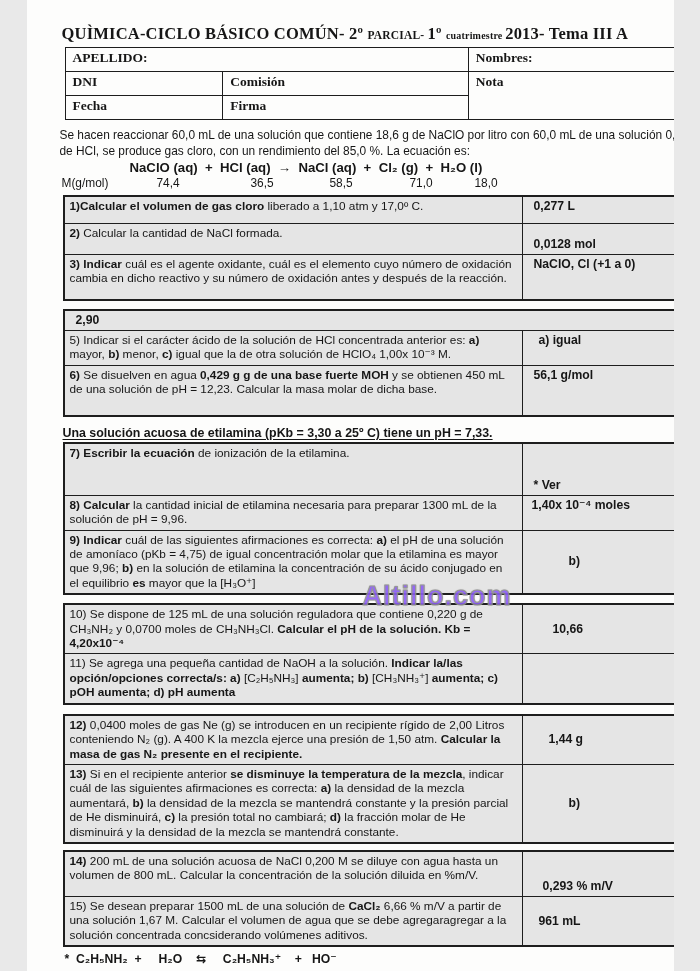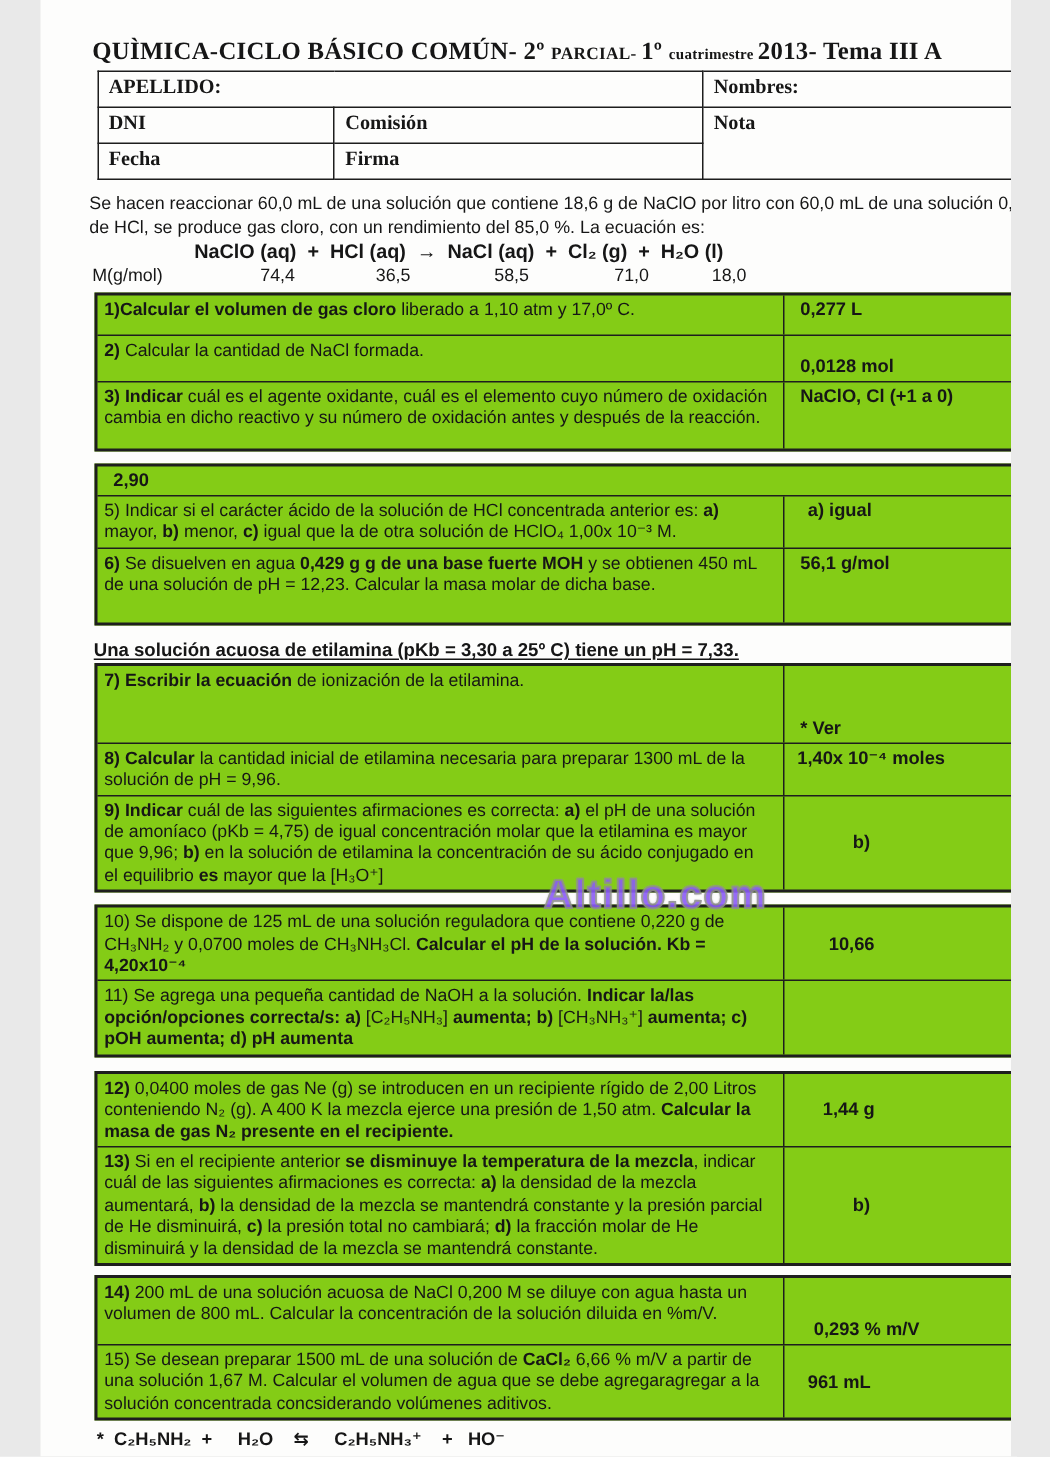--- a/index.html
+++ b/index.html
@@ -55,32 +55,32 @@
     white-space:pre;
   }
   .massrow{
     position:relative;
     height:16px;
     font-size:11.9px;
     margin-top:1px;
   }
   .massrow .m-label{position:absolute;left:2px;top:0;}
   .massrow .m-val{position:absolute;top:0;}
-  .massrow .m-val:nth-of-type(2){left:114px;}
+  .massrow .m-val:nth-of-type(2){left:97px;}
   .massrow .m-val:nth-of-type(3){left:191px;}
   .massrow .m-val:nth-of-type(4){left:270px;}
   .massrow .m-val:nth-of-type(5){left:350px;}
   .massrow .m-val:nth-of-type(6){left:415px;}
   
   .qtable{
     width:618px;
     border:2px solid #1e1e1e;
     margin-left:3px;
     box-sizing:border-box;
-    background:#84cc16;
+    background:#e5e5e5;
   }
   #t0{margin-top:3px;}
   #t1{margin-top:8px;}
   #t2{margin-top:1px;}
   #t3{margin-top:8px;}
   #t4{margin-top:9px;}
   #t5{margin-top:6px;}
   .qrow{display:flex;align-items:stretch;}
   .qrow + .qrow{border-top:1.6px solid #1e1e1e;}
   .qcell{

